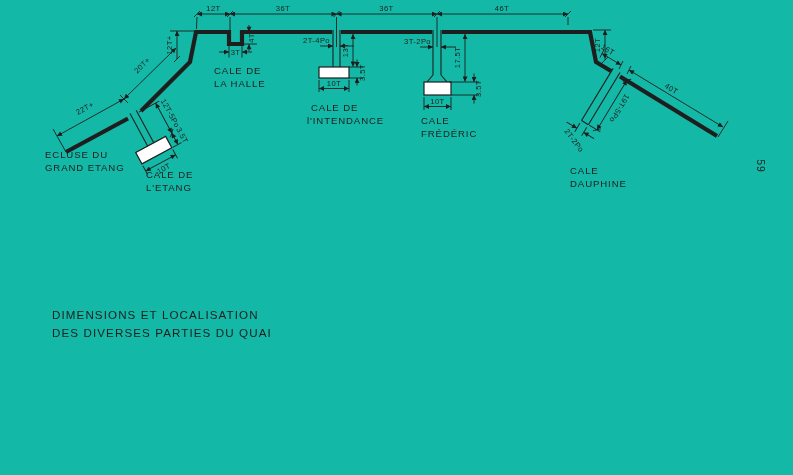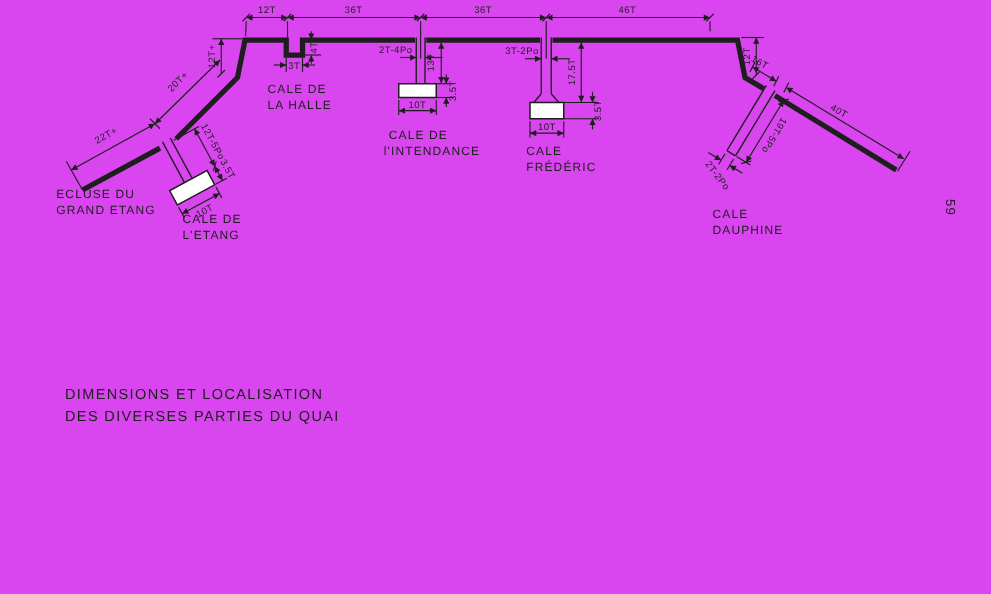--- a/index.html
+++ b/index.html
@@ -1,16 +1,16 @@
 <!DOCTYPE html>
 <html><head>
 <meta charset="utf-8">
 <style>
   html,body{margin:0;padding:0;background:#ffffff;}
-  .page{position:relative;width:793px;height:475px;background:#d946ef;overflow:hidden;}
+  .page{position:relative;width:793px;height:475px;background:#14b8a6;overflow:hidden;}
   svg text{font-family:"Liberation Sans","DejaVu Sans",sans-serif;fill:#1e1e1e;}
   .thick{stroke:#1e1e1e;stroke-width:4.2;fill:none;stroke-linejoin:miter;}
   .thin{stroke:#1e1e1e;stroke-width:1.1;fill:none;}
   .dimline{stroke:#1e1e1e;stroke-width:0.9;fill:none;}
   .tick{stroke:#1e1e1e;stroke-width:0.9;}
   .base{fill:#ffffff;stroke:#1e1e1e;stroke-width:1.2;}
   .dim{font-size:7.6px;letter-spacing:0.4px;}
   .name{font-size:9.6px;letter-spacing:0.9px;}
   .title{font-size:11.6px;letter-spacing:1.1px;}
   .pagenum{font-size:10.5px;letter-spacing:1px;}

